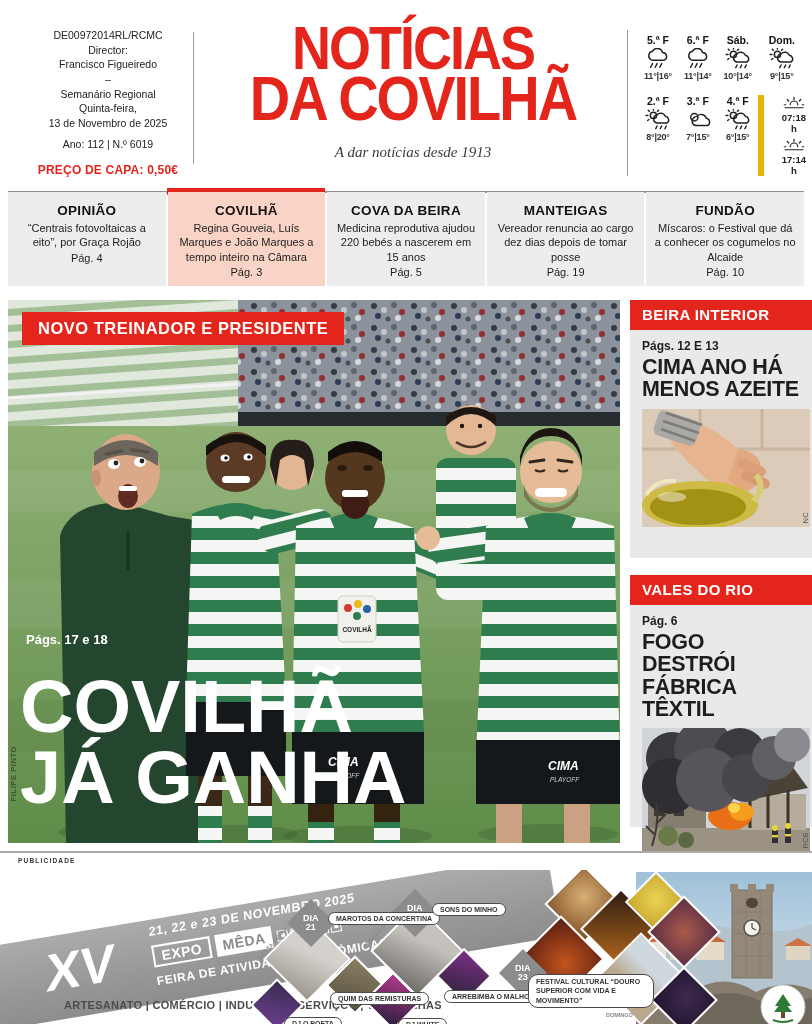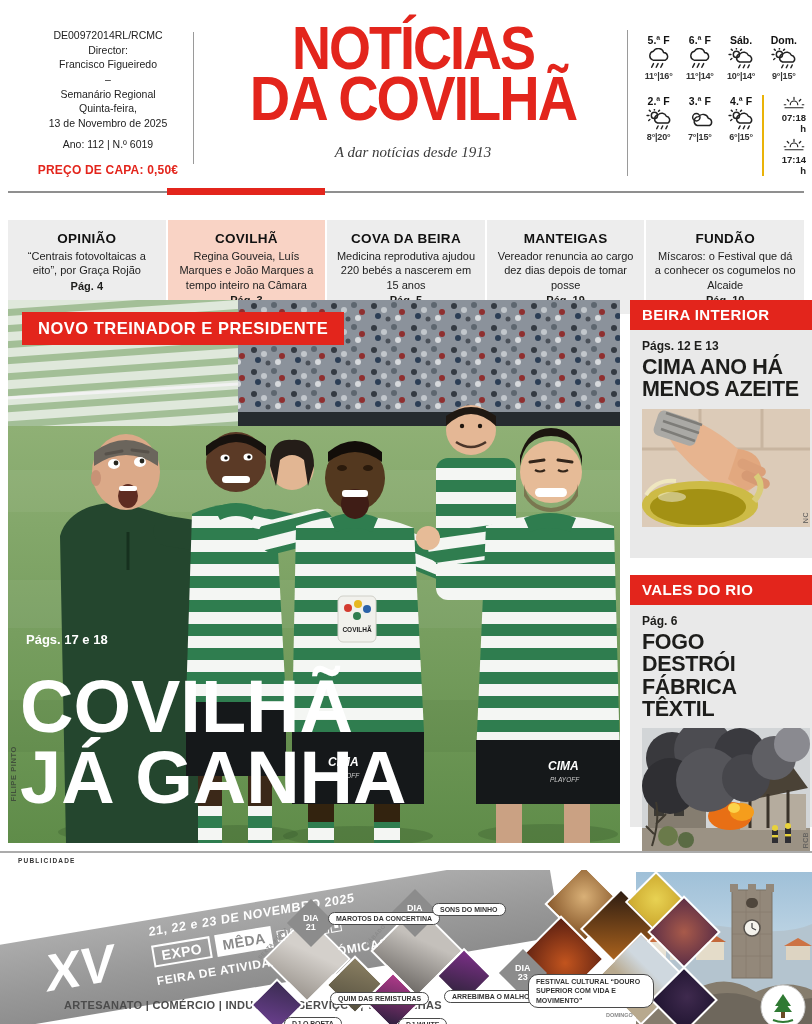--- a/index.html
+++ b/index.html
@@ -24,35 +24,35 @@
   .masthead .tag { margin-top:22px; font-family:"Liberation Serif", serif; font-style:italic;
                    font-size:15px; color:#3a3a3a; }
 
   
   .weather { position:absolute; left:638px; top:34px; width:168px; }
   .wx-grid { display:grid; grid-template-columns:repeat(4,1fr); row-gap:14px; }
   .wx-cell { text-align:center; }
   .wx-day { font-size:10.5px; font-weight:bold; color:#111; }
   .wx-ico { height:22px; margin:2px auto 1px; display:flex; align-items:center; justify-content:center; }
   .wx-t { font-size:9px; color:#333; font-weight:600; letter-spacing:-.2px; }
-  .wx-sun { border-left:2px solid #eab308; padding-left:18px; text-align:right; }
+  .wx-sun { border-left:6px solid #eab308; padding-left:18px; text-align:center; }
   .wx-sun .row { display:flex; flex-direction:column; align-items:center; font-size:9.5px; font-weight:600; color:#222; }
   .wx-sun .row + .row { margin-top:3px; }
   .wxsvg { stroke:#222; fill:none; stroke-width:1.6; stroke-linecap:round; stroke-linejoin:round; }
 
   
   .rule { position:absolute; left:8px; right:8px; top:191px; height:2px; background:#8f8f8f; }
   .rule-red { position:absolute; left:167px; top:188px; width:158px; height:7px; background:#e3251c; }
-  .nav { position:absolute; left:8px; right:8px; top:220px; height:90px;
+  .nav { position:absolute; left:8px; right:8px; top:192px; height:90px;
          display:grid; grid-template-columns:repeat(5,1fr); gap:2px; }
   .nav-cell { background:#ededed; text-align:center; padding:11px 7px 8px; }
   .nav-cell.hl { background:#f9d3c5; }
   .nav-sec { font-size:13.5px; font-weight:bold; letter-spacing:.3px; color:#111; }
   .nav-txt { font-size:11px; line-height:1.3; margin-top:3px; color:#222; font-weight:500; }
-  .nav-pg { font-size:11px; font-weight:bold; margin-top:2px; }
+  .nav-pg { font-size:11px; font-weight:normal; margin-top:2px; }
 
   
   .main { position:absolute; left:8px; right:8px; top:300px; height:543px; display:flex; gap:10px; }
   .story { position:relative; width:612px; height:543px; overflow:hidden; background:#6f9a58; flex:0 0 auto; }
   .story svg { display:block; }
   .kicker { position:absolute; left:14px; top:12px; background:#e3251c; color:#fff;
             font-size:16.5px; font-weight:bold; letter-spacing:.5px; padding:7px 16px; }
   .story-pages { position:absolute; left:18px; top:332px; color:#fff; font-weight:bold; font-size:13px; }
   .story-headline { position:absolute; left:12px; bottom:30px; color:#fff; font-weight:bold;
                     font-size:74px; line-height:.96; letter-spacing:0; }

